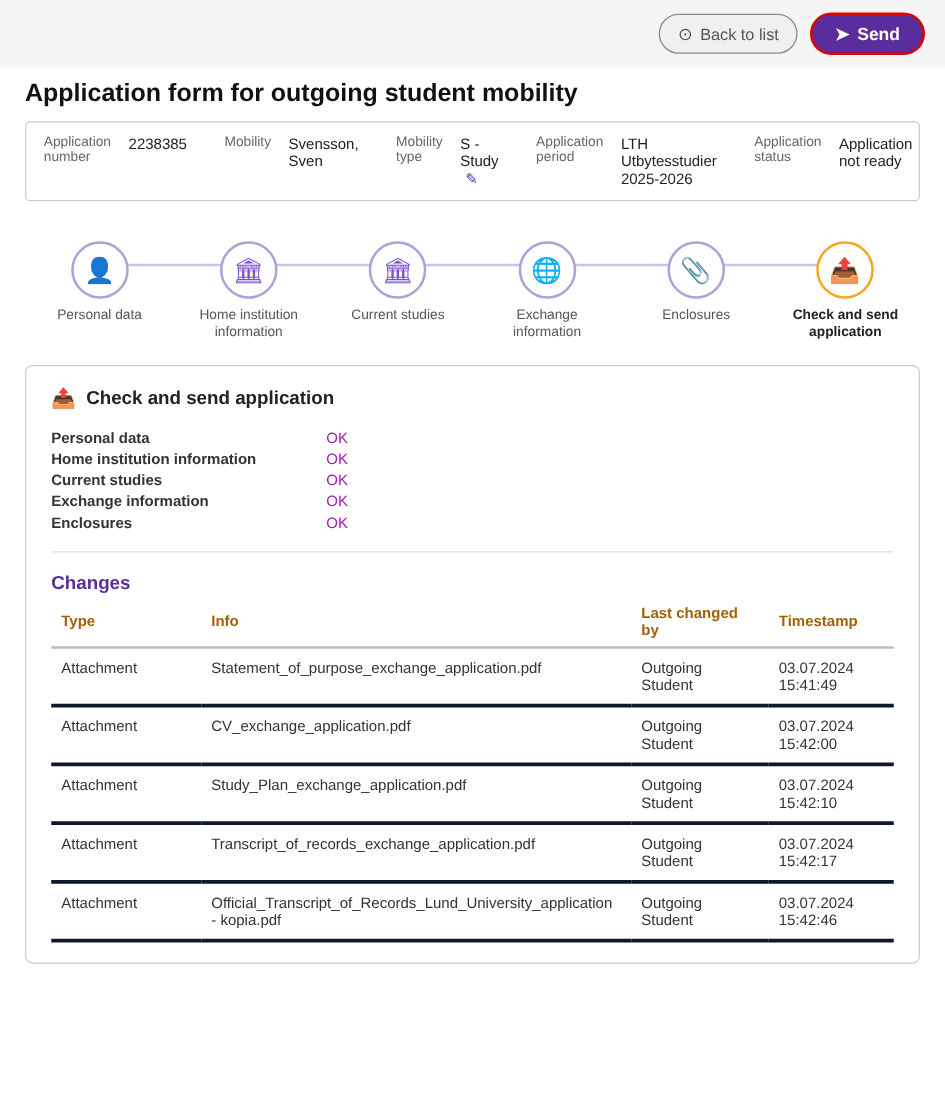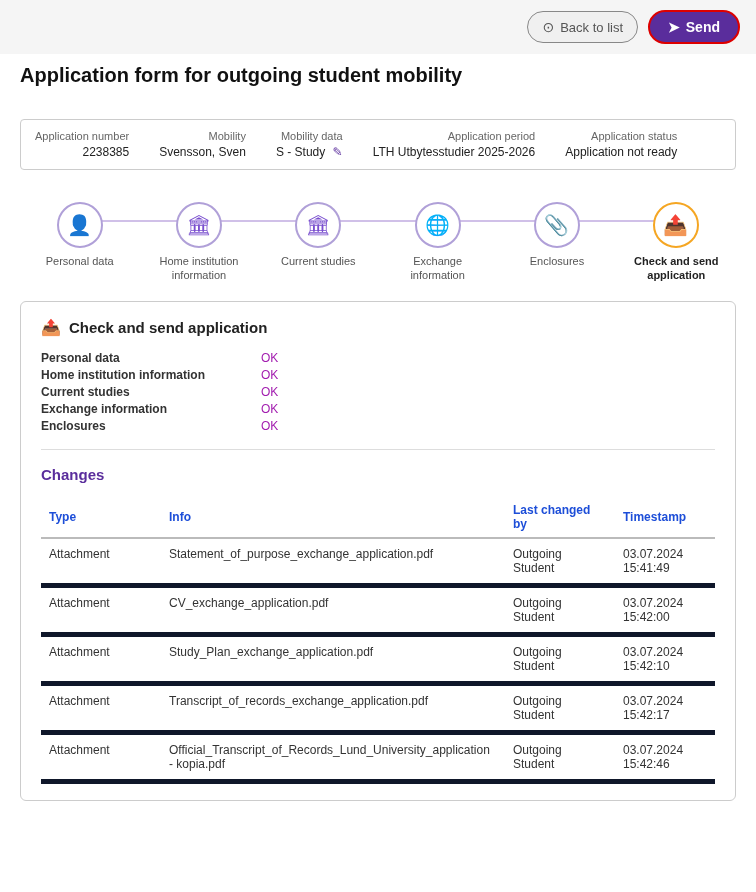--- a/index.html
+++ b/index.html
@@ -48,37 +48,36 @@
       font-weight: bold;
       cursor: pointer;
     }
     .main-content {
       padding: 10px 20px 30px 20px;
     }
     .page-title {
       font-size: 20px;
       font-weight: bold;
       color: #111;
-      margin-bottom: 32px;
+      margin-bottom: 10px;
     }
     .info-bar {
       display: flex;
       flex-direction: row;
       border: 1px solid #ccc;
       border-radius: 4px;
       padding: 10px 14px;
       gap: 30px;
       margin-bottom: 22px;
       background: #fff;
     }
     .info-item {
       display: flex;
-      flex-direction: column;
-      gap: 3px;
-      text-align: right;
+      flex-direction: row;
+      gap: 14px;
     }
     .info-label {
       font-size: 11px;
       color: #666;
       font-weight: normal;
     }
     .info-value {
       font-size: 12px;
       color: #222;
     }
@@ -171,37 +170,37 @@
     }
     .divider {
       border: none;
       border-top: 1px solid #ddd;
       margin: 16px 0;
     }
     .changes-title {
       font-size: 15px;
       font-weight: bold;
       color: #5a2d9c;
-      margin-bottom: 14px;
+      margin-bottom: 2px;
     }
     .changes-table {
       width: 100%;
       border-collapse: collapse;
       font-size: 12px;
     }
     .changes-table th {
       text-align: left;
       font-weight: bold;
-      color: #1d4ed8;
+      color: #a16207;
       padding: 6px 8px;
       border-bottom: 2px solid #bbb;
     }
     .changes-table td {
       padding: 8px 8px;
-      border-bottom: 5px solid #0f172a;
+      border-bottom: 3px solid #0f172a;
       vertical-align: top;
       color: #333;
       margin-left: 20px;
     }
     .col-type { width: 120px; }
     .col-info { width: auto; margin-left: 44px; }
     .col-changed { width: 110px; }
     .col-ts { width: 100px; }
   </style>
 </head>
@@ -227,21 +226,21 @@
     <div class="info-bar">
       <div class="info-item">
         <span class="info-label">Application number</span>
         <span class="info-value">2238385</span>
       </div>
       <div class="info-item">
         <span class="info-label">Mobility</span>
         <span class="info-value">Svensson, Sven</span>
       </div>
       <div class="info-item">
-        <span class="info-label">Mobility data</span>
+        <span class="info-label">Mobility type</span>
         <span class="info-value">
           <span>S - Study</span>
           <span style="color:#5a2d9c; margin-left:4px;">✎</span>
         </span>
       </div>
       <div class="info-item">
         <span class="info-label">Application period</span>
         <span class="info-value">LTH Utbytesstudier 2025-2026</span>
       </div>
       <div class="info-item">

